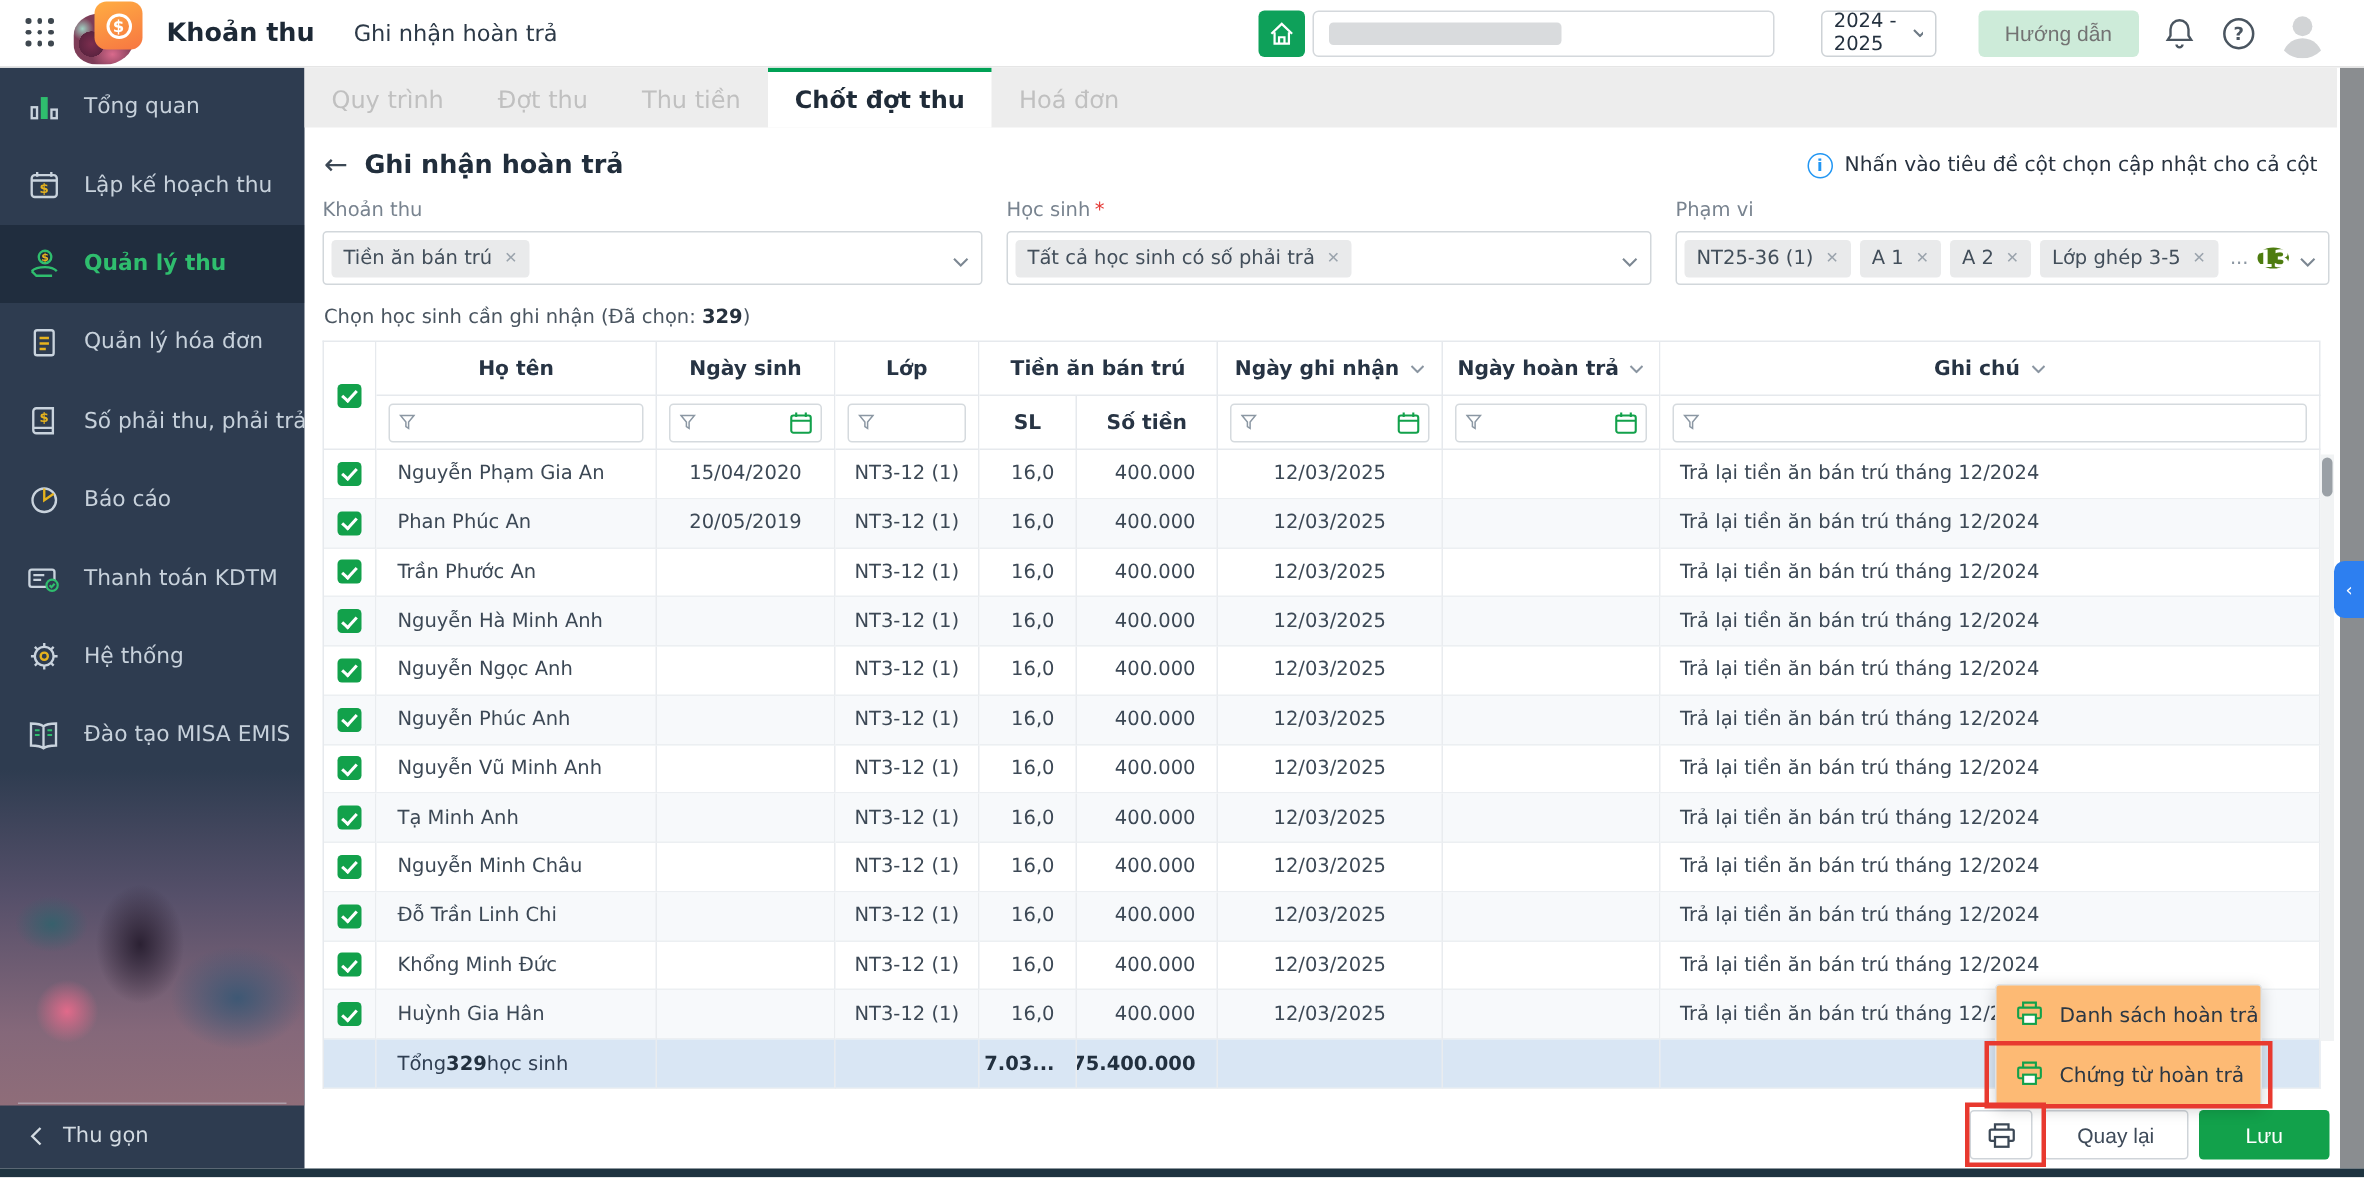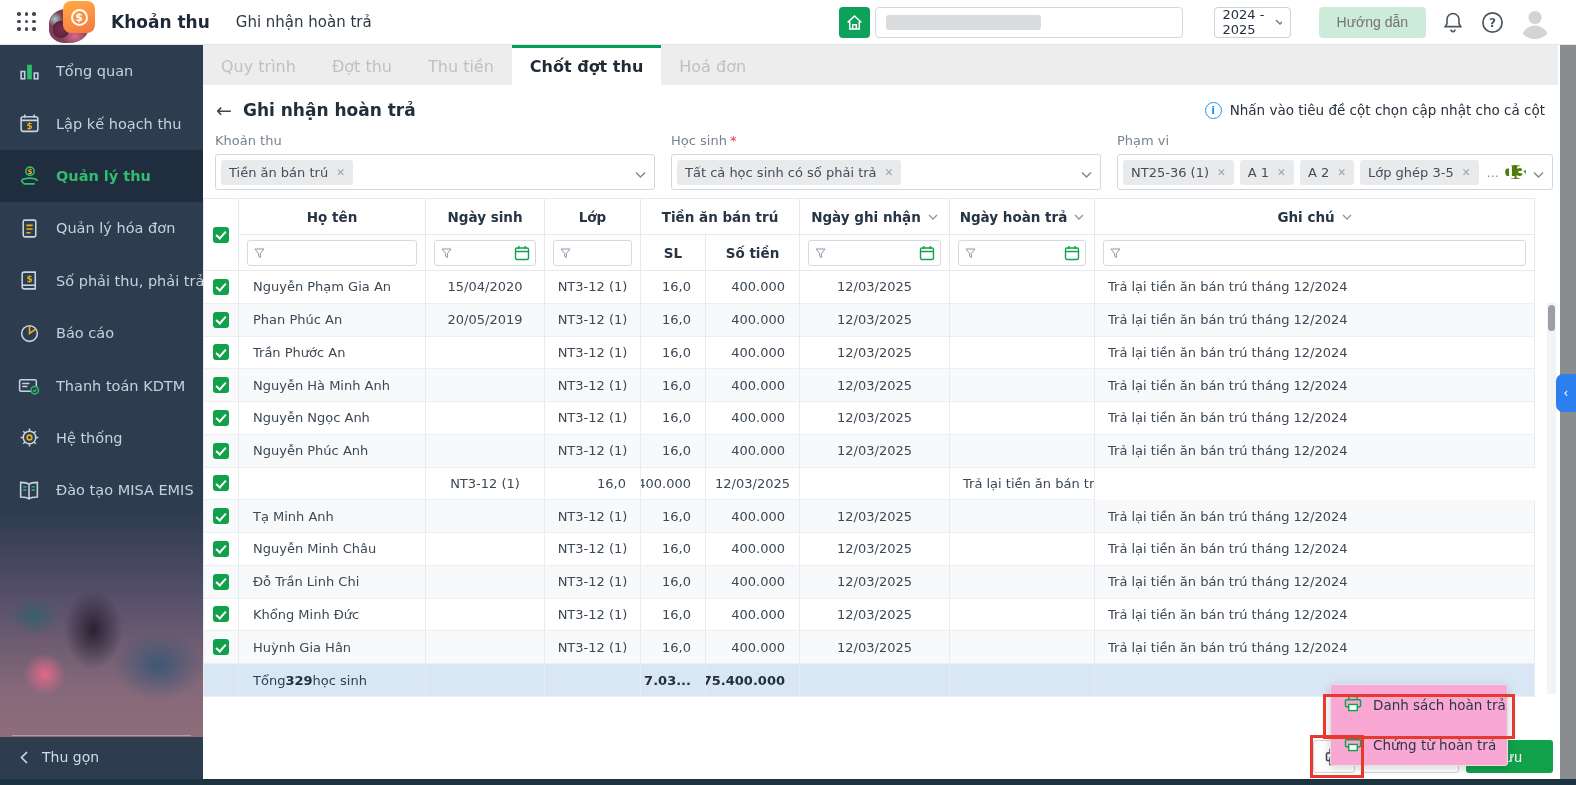--- a/index.html
+++ b/index.html
@@ -73,21 +73,21 @@
   .tag{background:#e9eaeb;border-radius:3px;padding:5px 8px;font-size:13px;color:#424e5a;display:flex;gap:8px;align-items:center;white-space:nowrap}
   .tag-x{color:#9aa3ac;font-size:10.5px;cursor:pointer;line-height:1}
   .pv-right{margin-left:auto;display:flex;align-items:center;gap:6px}
   .dots{color:#8c97a2;font-size:13px}
   .count-badge{width:21px;height:14px;border-radius:50%;background:#4d7c0f;color:#fff;font-size:16px;font-weight:bold;display:flex;align-items:center;justify-content:center}
 
   .sel-note{margin:14px 0 0 13px;font-size:13px;color:#4a5560}
   .sel-note b{color:#26313e}
 
   
-  .table{margin:8px 0 0 0;width:1332px;border-left:1px solid #e6e9ed;border-top:1px solid #e6e9ed;font-size:13px}
+  .table{margin:8px 0 0 12px;width:1332px;border-left:1px solid #e6e9ed;border-top:1px solid #e6e9ed;font-size:13px}
   .cols{display:grid;grid-template-columns:35px 187px 119px 96px 65px 94px 150px 145px 440px}
   .thead{display:grid;grid-template-columns:35px 187px 119px 96px 65px 94px 150px 145px 440px;grid-template-rows:36px 36px;background:#fff}
   .th{border-right:1px solid #e6e9ed;border-bottom:1px solid #e6e9ed;display:flex;align-items:center;justify-content:center;
     font-weight:600;color:#273444;font-size:13.5px;gap:7px;background:#fff}
   .th-check{grid-row:1/3;grid-column:1}
   .fcell{border-right:1px solid #e6e9ed;border-bottom:1px solid #e6e9ed;display:flex;align-items:center;padding:0 8px;background:#fff}
   .fwrap{position:relative;width:100%}
   .fwrap input{width:100%;height:26px;border:1px solid #d5dade;border-radius:3px;padding:0 24px;font-size:12px;color:#3c4855;outline:none;background:#fff}
   .funnel{position:absolute;left:7px;top:7px}
   .cal{position:absolute;right:6px;top:5px;cursor:pointer}
@@ -106,21 +106,21 @@
   .summary b{color:#22303f}
 
   
   .print-btn{position:absolute;left:1313px;top:740px;width:42px;height:33px;border:1px solid #cfd4d9;border-radius:3px;
     background:#fff;display:flex;align-items:center;justify-content:center;cursor:pointer;z-index:7}
   .back-btn{position:absolute;left:1362px;top:740px;width:97px;height:33px;border:1px solid #cfd4d9;border-radius:3px;
     background:#fff;color:#3e4a59;font-size:14px;display:flex;align-items:center;justify-content:center;cursor:pointer;z-index:7}
   .save-btn{position:absolute;left:1466px;top:740px;width:87px;height:33px;border:none;border-radius:3px;
     background:#12a14b;color:#fff;font-size:14px;display:flex;align-items:center;justify-content:center;cursor:pointer;z-index:7}
 
-  .popup{position:absolute;left:1330px;top:684px;width:178px;background:#f9a8d4;border:1px solid #e0e3e6;border-radius:3px;
+  .popup{position:absolute;left:1330px;top:656px;width:178px;background:#fdba74;border:1px solid #e0e3e6;border-radius:3px;
     box-shadow:0 2px 10px rgba(0,0,0,.18);z-index:8}
   .popup-item{height:40px;display:flex;align-items:center;gap:11px;padding:0 13px;font-size:13.5px;color:#2b3744;cursor:pointer;white-space:nowrap}
 
   .hl{position:absolute;border:3px solid #e8392f;z-index:9;pointer-events:none}
   .hl-a{left:1323px;top:694px;width:192px;height:45px}
   .hl-b{left:1310px;top:735px;width:54px;height:43px}
 
   .vtrack{position:absolute;left:1547px;top:303px;width:9px;height:391px;background:#f1f3f4;z-index:4}
   .vthumb{position:absolute;left:1px;top:2px;width:7px;height:26px;background:#9aa0a6;border-radius:4px;cursor:pointer}
 
@@ -364,20 +364,23 @@
             <span class="dots">...</span>
             <span class="count-badge">13</span>
           </span>
           <span class="chev"><svg width="11" height="7">
                 <path d="M1 1l4.5 4.5L10 1" stroke="#7d8893" fill="none" stroke-width="1.4"></path>
               </svg></span>
         </div>
       </div>
     </div>
 
+    <div class="sel-note">
+      <span>Chọn học sinh cần ghi nhận (Đã chọn: </span><b>329</b><span>)</span>
+    </div>
 
     <div class="table">
       <div class="thead">
         <div class="th th-check">
             <span class="cb"></span>
           </div>
         <div class="th" style="grid-row:1;grid-column:2">Họ tên</div>
         <div class="th" style="grid-row:1;grid-column:3">Ngày sinh</div>
         <div class="th" style="grid-row:1;grid-column:4">Lớp</div>
         <div class="th" style="grid-row:1;grid-column:5/7">Tiền ăn bán trú</div>
@@ -540,20 +543,21 @@
             <div class="cell c-right">16,0</div>
             <div class="cell c-right">400.000</div>
             <div class="cell c-center">12/03/2025</div>
             <div class="cell c-center"></div>
             <div class="cell c-note">Trả lại tiền ăn bán trú tháng 12/2024</div>
           </div>
           <div class="trow cols">
             <div class="cell c-check">
               <span class="cb"></span>
             </div>
+            <div class="cell c-name">Nguyễn Vũ Minh Anh</div>
             <div class="cell c-center"></div>
             <div class="cell c-center">NT3-12 (1)</div>
             <div class="cell c-right">16,0</div>
             <div class="cell c-right">400.000</div>
             <div class="cell c-center">12/03/2025</div>
             <div class="cell c-center"></div>
             <div class="cell c-note">Trả lại tiền ăn bán trú tháng 12/2024</div>
           </div>
           <div class="trow cols alt">
             <div class="cell c-check">

